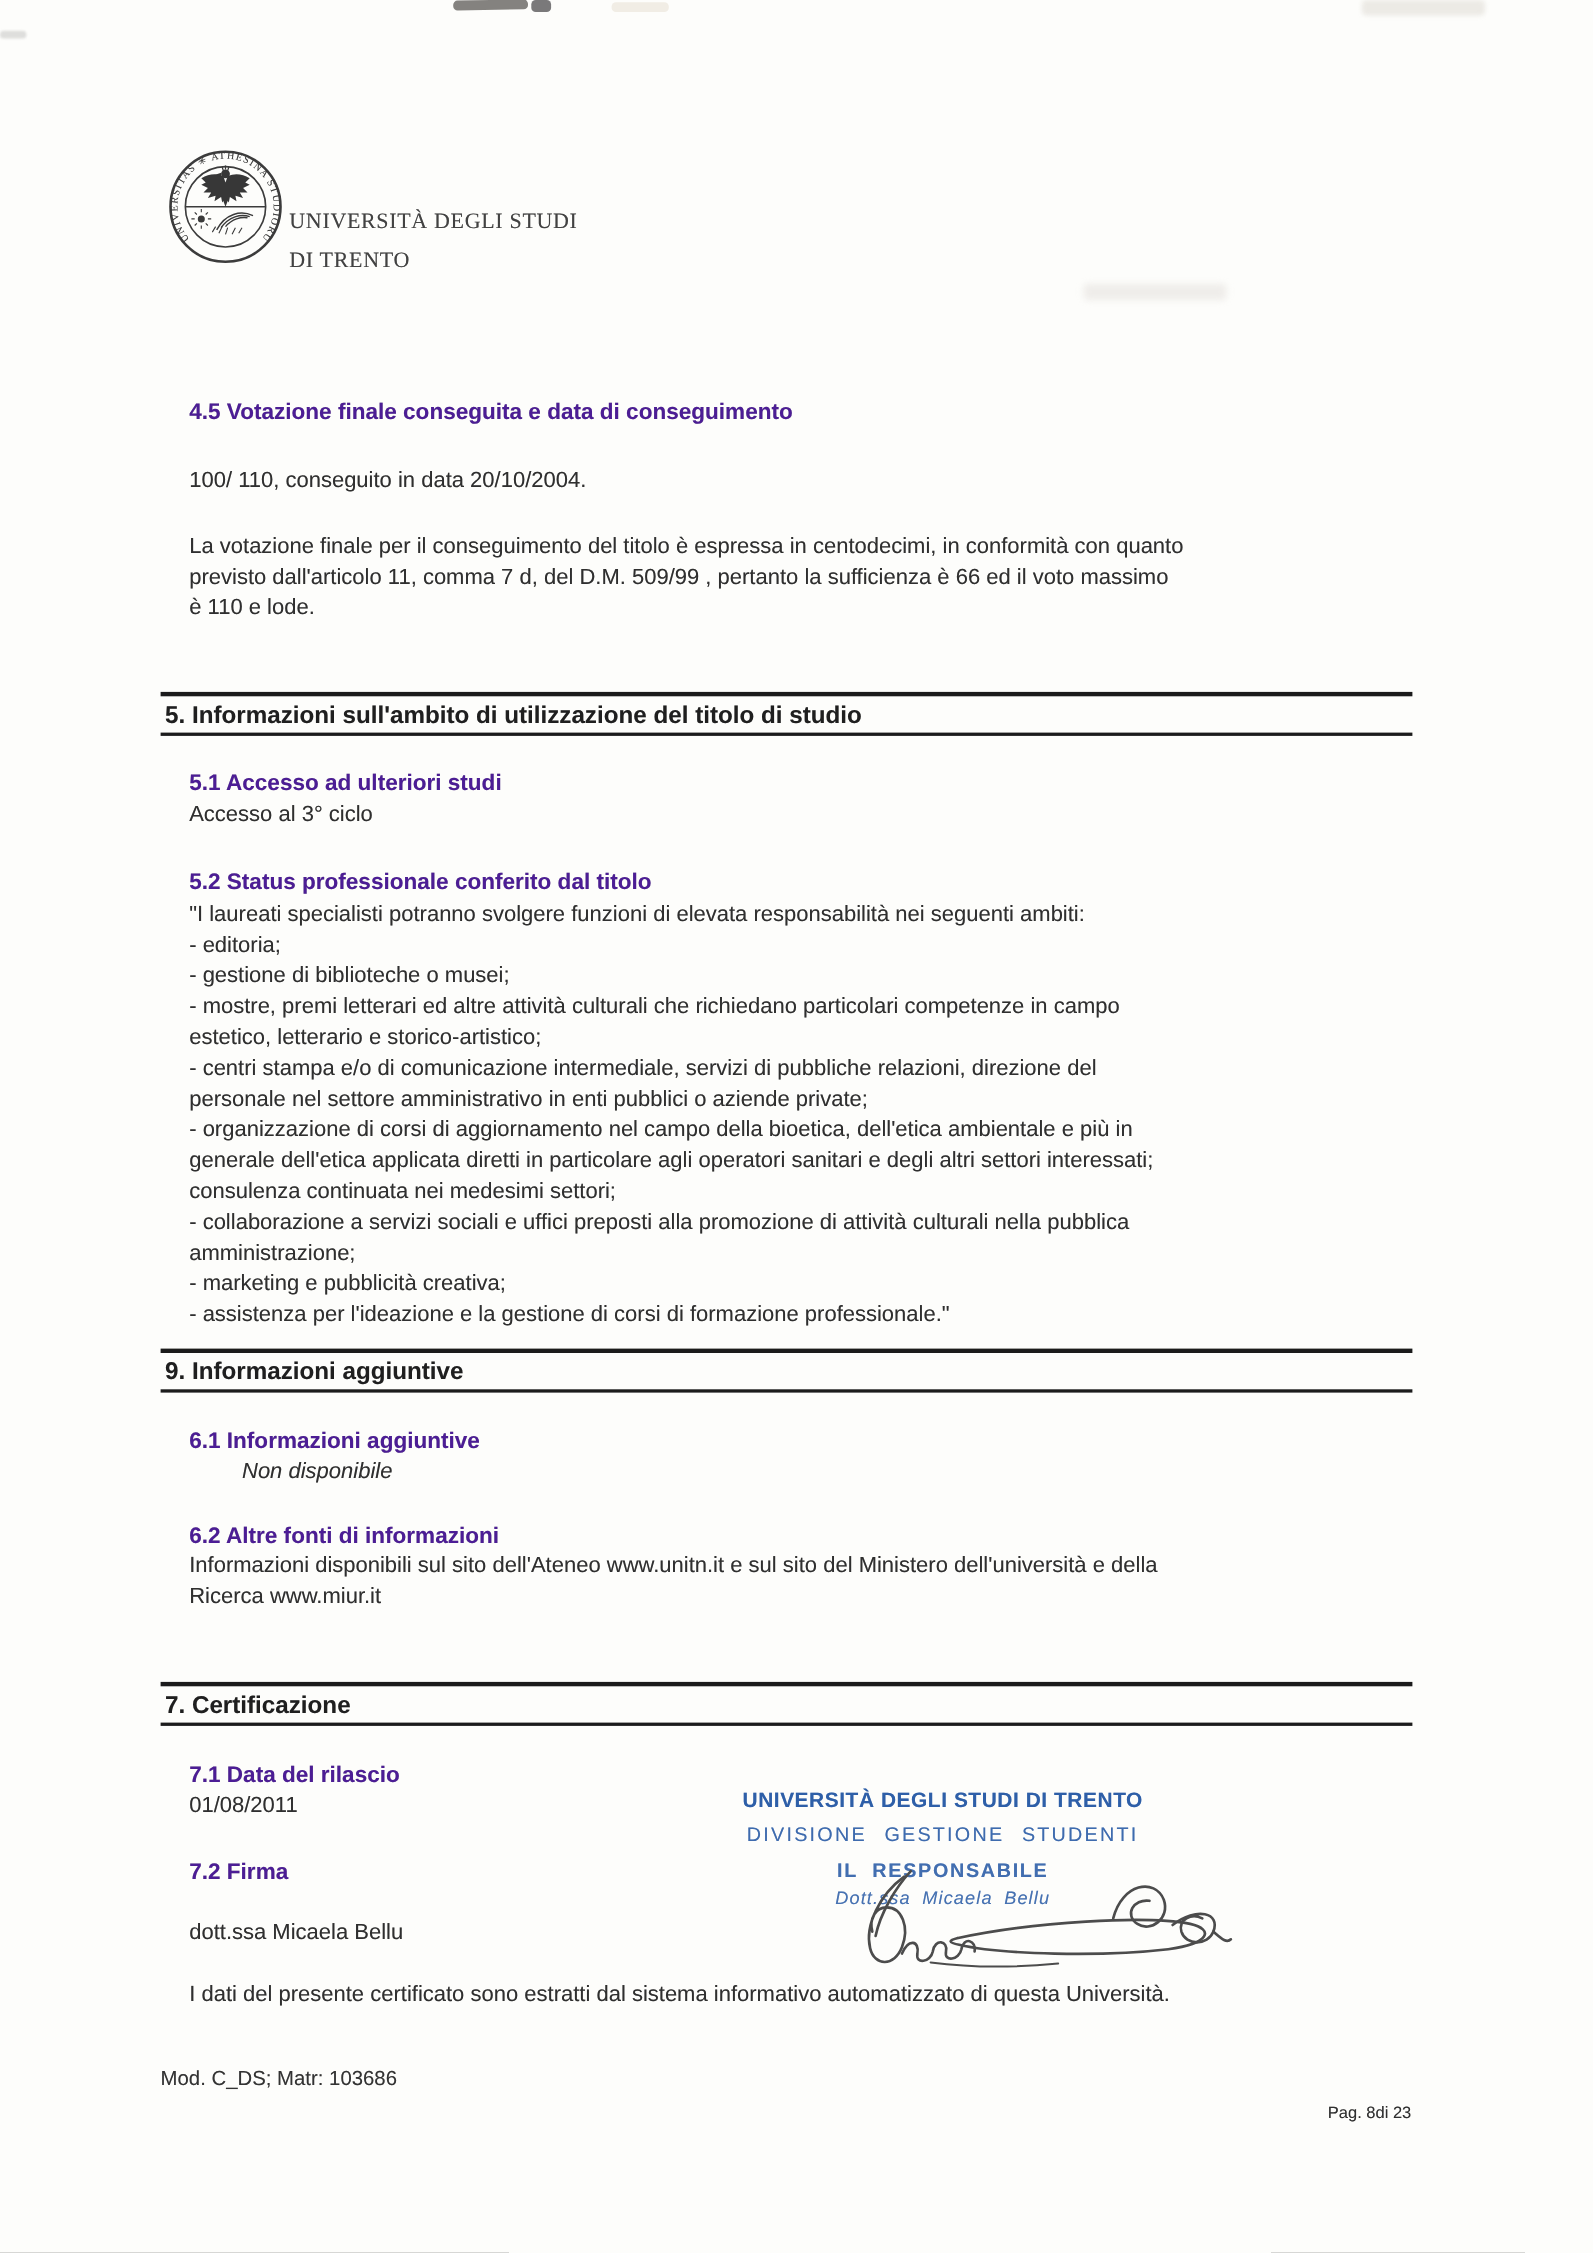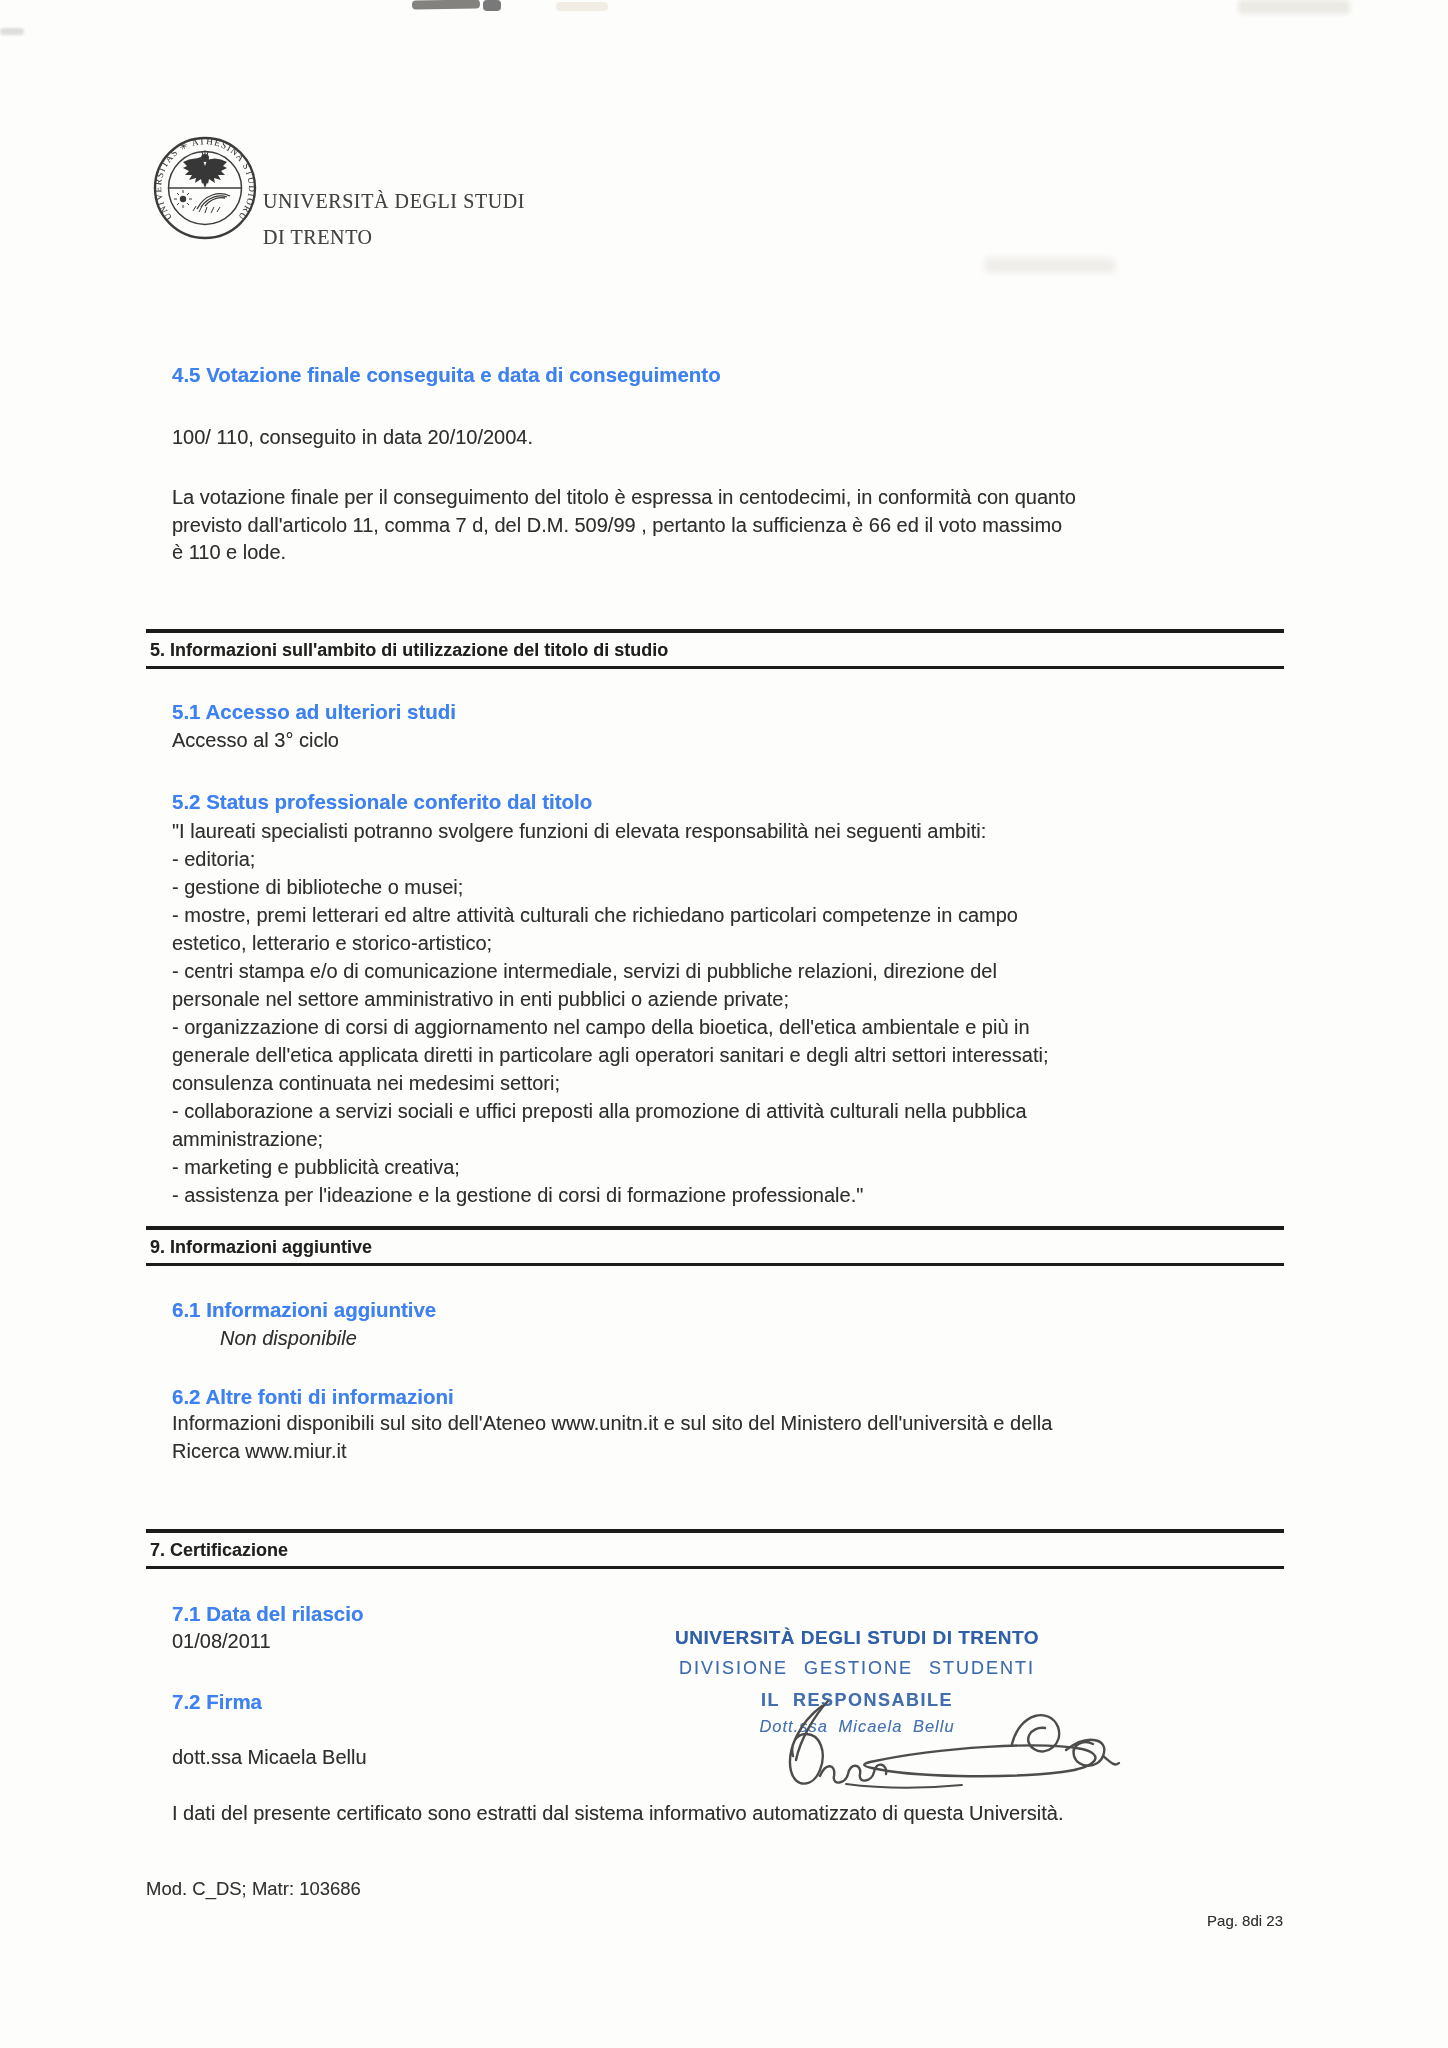--- a/index.html
+++ b/index.html
@@ -19,30 +19,30 @@
   .sm2{left:483px;top:0;width:18px;height:11px;background:#59585a;opacity:.8;}
   .sm3{left:556px;top:2px;width:52px;height:9px;background:#f1ede5;}
   .sm4{left:1238px;top:0;width:112px;height:14px;background:#eceae5;filter:blur(2px);}
   .sm5{left:0;top:28px;width:24px;height:7px;background:#dededc;filter:blur(1px);}
   .sm6{left:985px;top:258px;width:130px;height:15px;background:#efedea;filter:blur(3px);}
   
   .seal{left:153px;top:136px;width:104px;height:104px;}
   .wordmark{left:263px;top:183px;font-family:"Liberation Serif", serif;color:#424242;
     font-size:20px;line-height:36px;letter-spacing:.6px;}
   
-  .h-bold{font-size:20.5px;font-weight:bold;color:#3b82f6;}
+  .h-bold{font-size:20.5px;font-weight:bold;color:#4c1d95;}
   .body-t{font-size:20px;line-height:27.5px;}
   .pre{white-space:pre-line;}
   .italic{font-style:italic;}
   .quote{line-height:28px;}
   
   .band{left:146px;width:1138px;}
   .band .rule-top{height:4px;background:#1b1b1b;}
   .band .rule-bot{height:3px;background:#1c1c1c;}
-  .band .band-h{font-size:18px;font-weight:bold;color:#1f1f1f;padding:4px 0 3px 4px;line-height:26px;}
+  .band .band-h{font-size:22px;font-weight:bold;color:#1f1f1f;padding:4px 0 3px 4px;line-height:26px;}
   
   .stamp{left:652px;top:1627px;width:410px;text-align:center;color:#2e5fa8;text-shadow:0 0 .6px rgba(46,95,168,.45);}
   .stamp .l1{font-size:19px;font-weight:bold;letter-spacing:.5px;line-height:22px;}
   .stamp .l2{font-size:18px;font-weight:normal;letter-spacing:2px;word-spacing:9px;margin-top:9px;line-height:21px;opacity:.92;}
   .stamp .l3{font-size:18px;font-weight:bold;letter-spacing:1.5px;word-spacing:7px;margin-top:11px;line-height:21px;opacity:.9;}
   .stamp .l4{font-size:16.5px;font-style:italic;letter-spacing:1px;word-spacing:5px;margin-top:6px;line-height:19px;opacity:.88;}
   .sig{left:750px;top:1698px;}
   
   .f-small{font-size:18.5px;color:#333;}
   .f-page{font-size:15px;color:#2f2f2f;}

